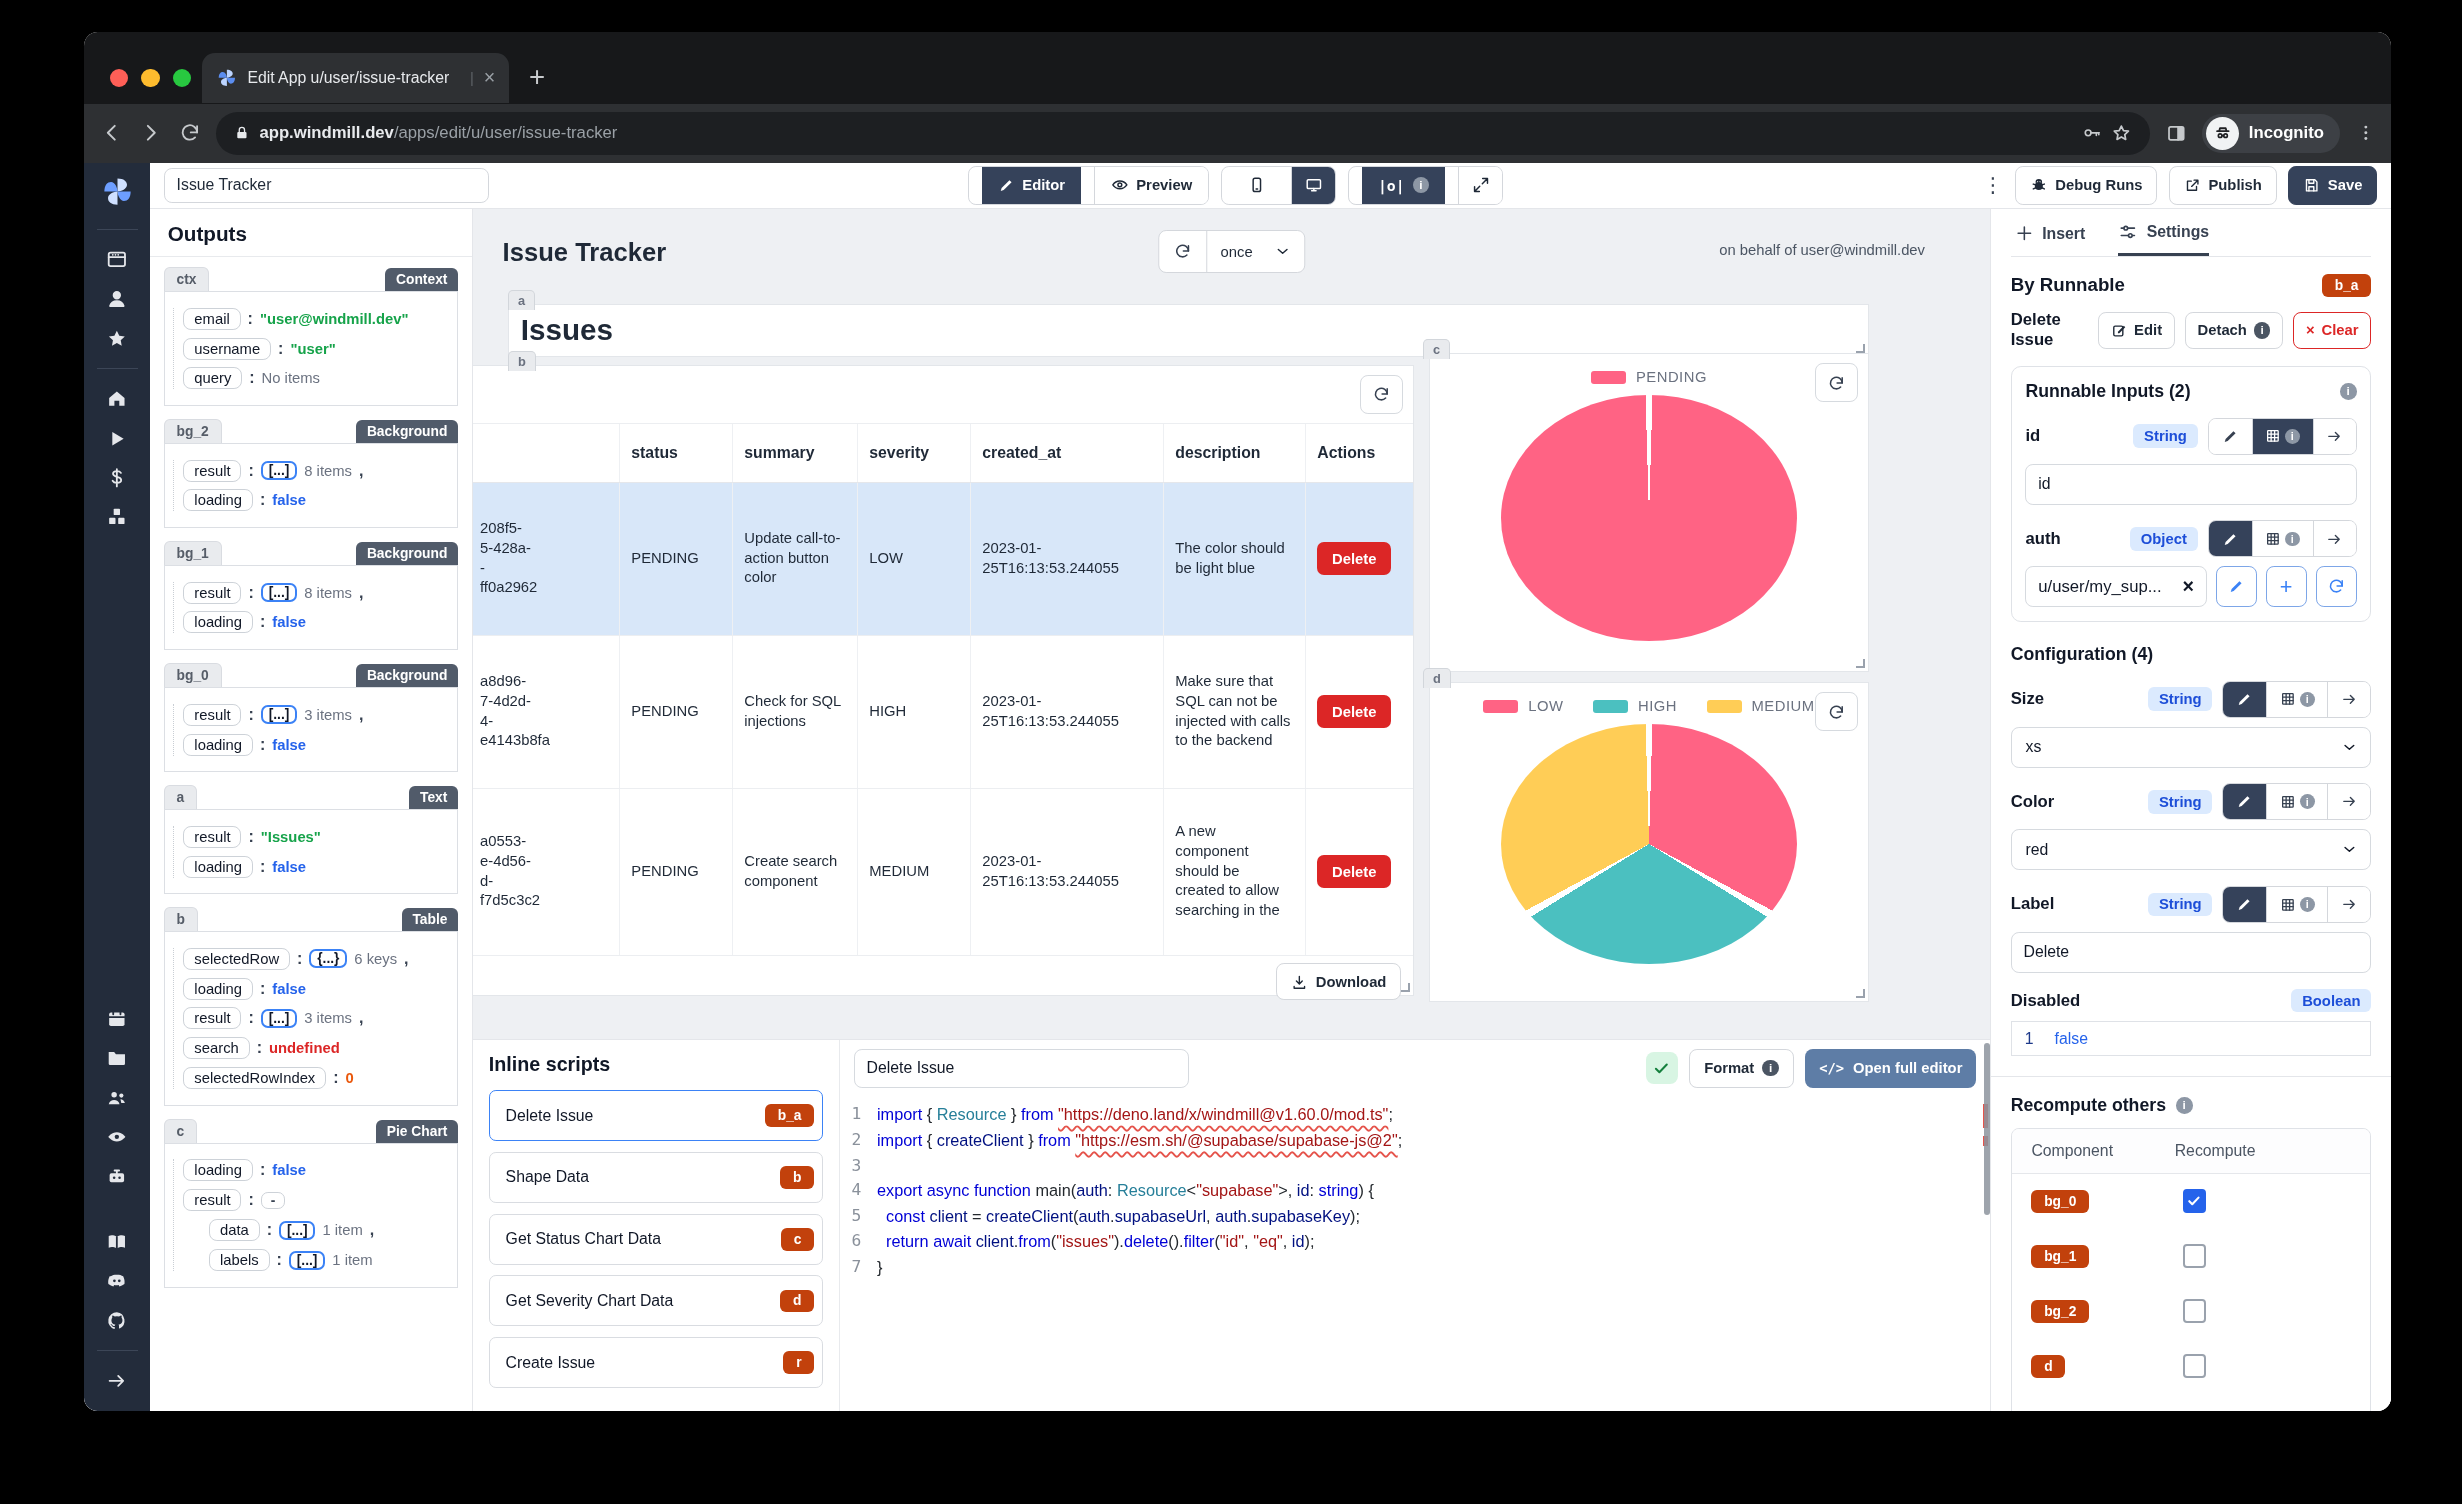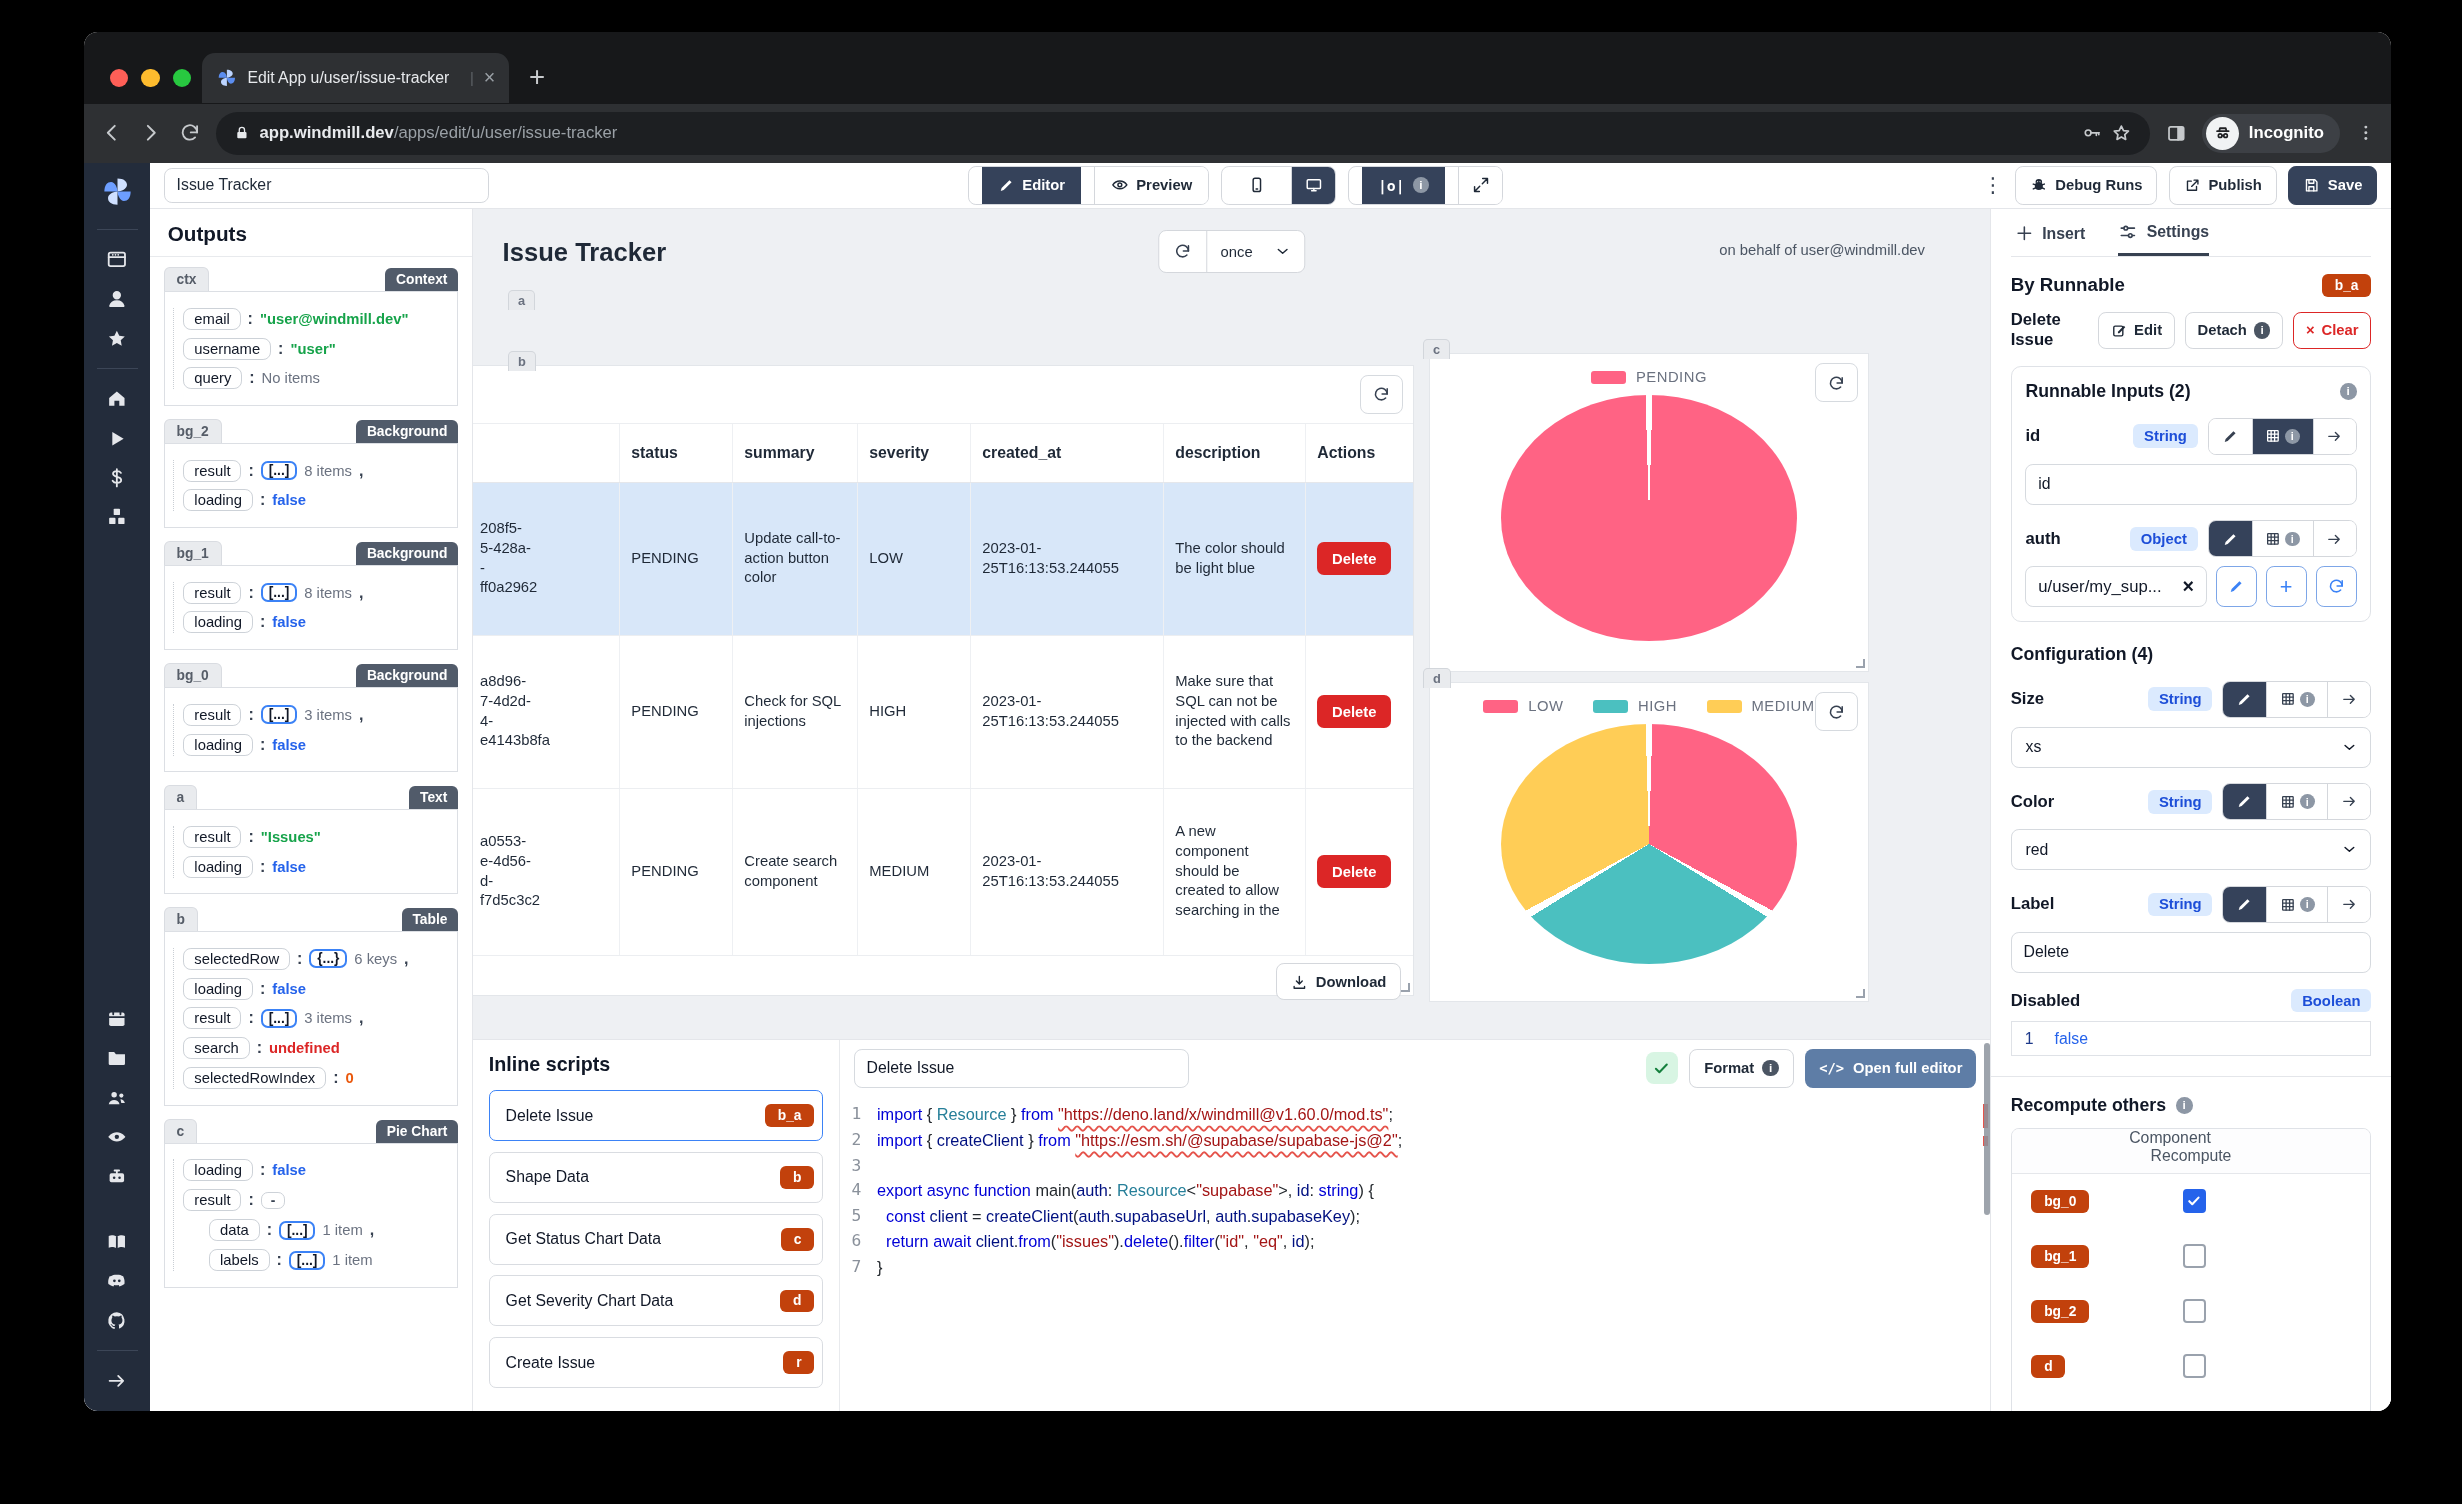--- a/index.html
+++ b/index.html
@@ -158,21 +158,21 @@
   .finput{height:41px;border:1px solid #d6dadf;border-radius:7.9px;display:flex;align-items:center;padding:0 11.8px;font-size:15.8px;color:#111827;margin-top:8.9px;}
   .fselect{height:41px;border:1px solid #d6dadf;border-radius:7.9px;display:flex;align-items:center;justify-content:space-between;padding:0 13.8px;font-size:15.8px;color:#111827;margin-top:8.9px;}
   .authrow{display:flex;align-items:center;gap:8.9px;margin-top:8.9px;}
   .authinput{flex:1;height:41px;border:1px solid #d6dadf;border-radius:7.9px;display:flex;align-items:center;justify-content:space-between;padding:0 11.8px;font-size:16.7px;color:#111827;}
   .bluebtn{width:41px;height:41px;border:1px solid #7da6e8;border-radius:7.9px;display:flex;align-items:center;justify-content:center;color:#3b82f6;background:#fff;flex:0 0 auto;}
   .coderow{display:flex;align-items:center;border:1px solid #dfe2e7;height:35px;margin-top:8.9px;font-family:"DejaVu Sans Mono",monospace;font-size:15.8px;}
   .coderow .n{width:35px;text-align:center;color:#1e3a8a;border-right:none;}
   .coderow .val{color:#2563eb;padding-left:7.9px;}
   .rdivider{border-bottom:1px solid #e4e6ea;margin:19.7px -19.7px 0;}
   .rectable{border:1px solid #dfe2e7;border-radius:7.9px;margin-top:11.8px;overflow:hidden;}
-  .recthead{display:flex;height:45px;align-items:center;border-bottom:1px solid #e5e7eb;background:#fdfdfe;flex-direction:column;}
+  .recthead{display:flex;height:45px;align-items:center;border-bottom:1px solid #e5e7eb;background:#fdfdfe;}
   .recthead div{font-size:15.8px;color:#4b5563;}
   .rectrow{display:flex;align-items:center;height:55px;}
   .c1{width:163px;padding-left:19.7px;}
   .c2{flex:1;}
   .cb{width:23.6px;height:23.6px;border:2px solid #9aa2ad;border-radius:3.9px;background:#fff;}
   .cb.on{background:#2563eb;border-color:#2563eb;color:#fff;display:flex;align-items:center;justify-content:center;}
   svg{display:block;}
 </style>
 </head>
 <body>
@@ -674,20 +674,24 @@
                       <svg width="14.8" height="14.8" viewBox="0 0 24 24" fill="none" stroke="currentColor" stroke-width="2" stroke-linecap="round" stroke-linejoin="round">
                         <path d="M5 9l7 6 7-6" stroke-width="2.4"></path>
                       </svg>
                     </span>
                   </div>
               </div>
               <span class="behalf">on behalf of user@windmill.dev</span>
             </div>
 
             <span class="cchip" style="left:35px;top:81px;">a</span>
+            <div class="card comp-a">
+              <span class="bigtitle">Issues</span>
+              <span class="crn"></span>
+            </div>
 
             <span class="cchip" style="left:35px;top:142px;">b</span>
             <div class="card comp-b">
               <div class="bhead">
                 <div class="sp"></div>
                 <div class="iconbtn" id="ic-refresh2">
                     <svg width="18.7" height="18.7" viewBox="0 0 24 24" fill="none" stroke="currentColor" stroke-width="2" stroke-linecap="round" stroke-linejoin="round">
                       <path d="M19.5 11.5a7.5 7.5 0 1 0-2 5.2"></path>
                       <path d="M19.5 5v6.5H13"></path>
                     </svg>

